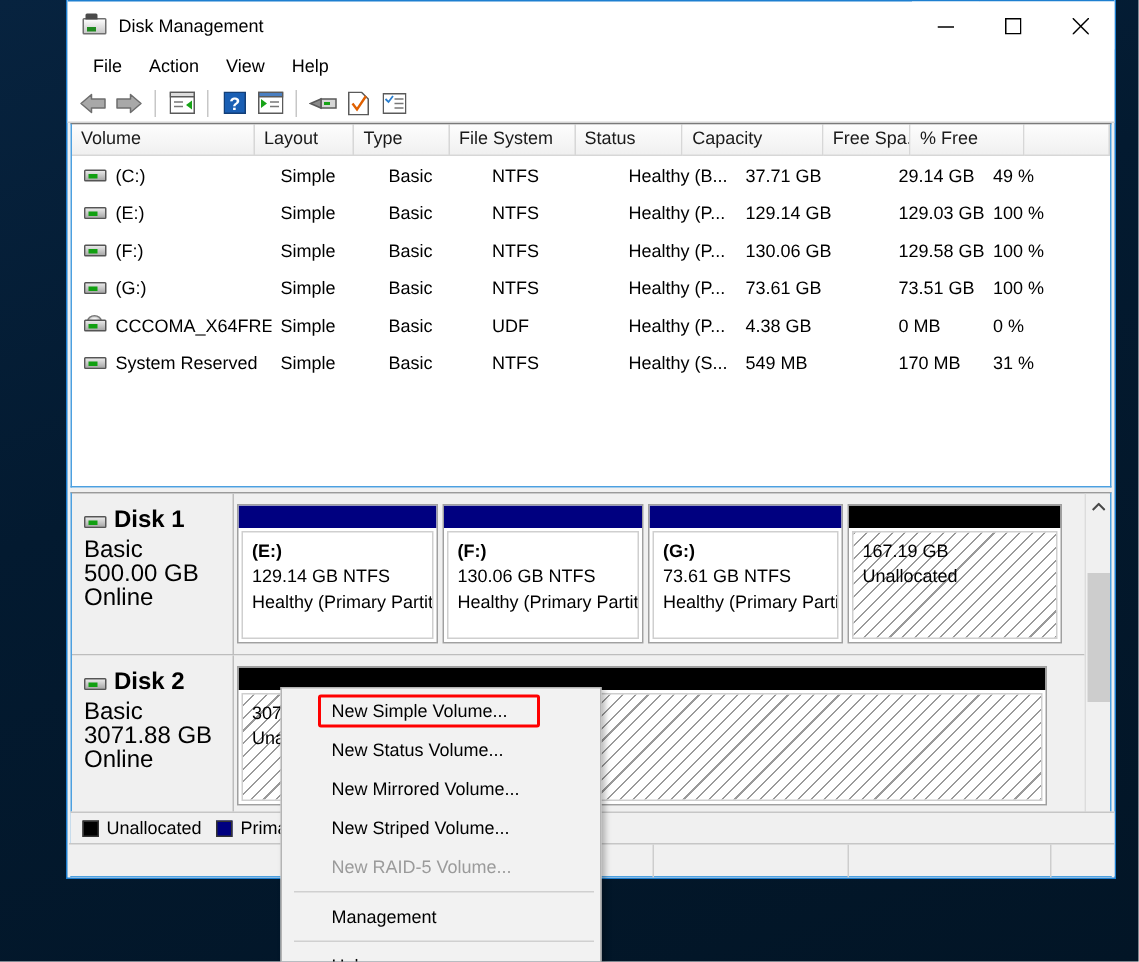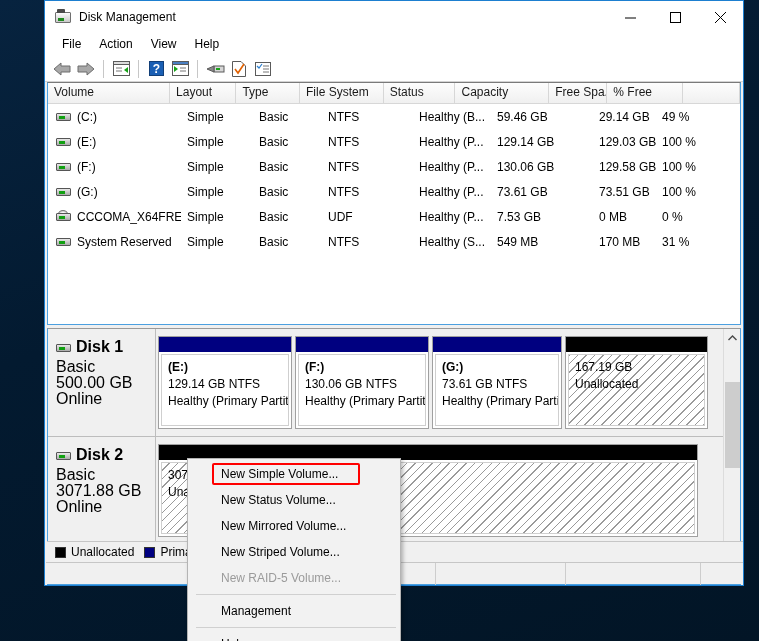--- a/index.html
+++ b/index.html
@@ -493,21 +493,21 @@
             <span class="drv">
               <span class="body"></span>
               <span class="led"></span>
             </span>
             <span>(C:)</span>
           </div>
           <div class="vcell" style="width: 72px;">Simple</div>
           <div class="vcell" style="width: 69px;">Basic</div>
           <div class="vcell" style="width: 91px;">NTFS</div>
           <div class="vcell" style="width: 78px;">Healthy (B...</div>
-          <div class="vcell" style="width: 102px;">59.46 GB</div>
+          <div class="vcell" style="width: 102px;">37.71 GB</div>
           <div class="vcell" style="width: 63px;">29.14 GB</div>
           <div class="vcell" style="width: 82px;">49 %</div>
         </div>
         <div class="vrow">
           <div class="vcell vol" style="width: 133px;">
             <span class="drv">
               <span class="body"></span>
               <span class="led"></span>
             </span>
             <span>(E:)</span>
@@ -558,21 +558,21 @@
               <span class="disc"></span>
               <span class="body"></span>
               <span class="led"></span>
             </span>
             <span>CCCOMA_X64FRE...</span>
           </div>
           <div class="vcell" style="width: 72px;">Simple</div>
           <div class="vcell" style="width: 69px;">Basic</div>
           <div class="vcell" style="width: 91px;">UDF</div>
           <div class="vcell" style="width: 78px;">Healthy (P...</div>
-          <div class="vcell" style="width: 102px;">7.53 GB</div>
+          <div class="vcell" style="width: 102px;">4.38 GB</div>
           <div class="vcell" style="width: 63px;">0 MB</div>
           <div class="vcell" style="width: 82px;">0 %</div>
         </div>
         <div class="vrow">
           <div class="vcell vol" style="width: 133px;">
             <span class="drv">
               <span class="body"></span>
               <span class="led"></span>
             </span>
             <span>System Reserved</span>

